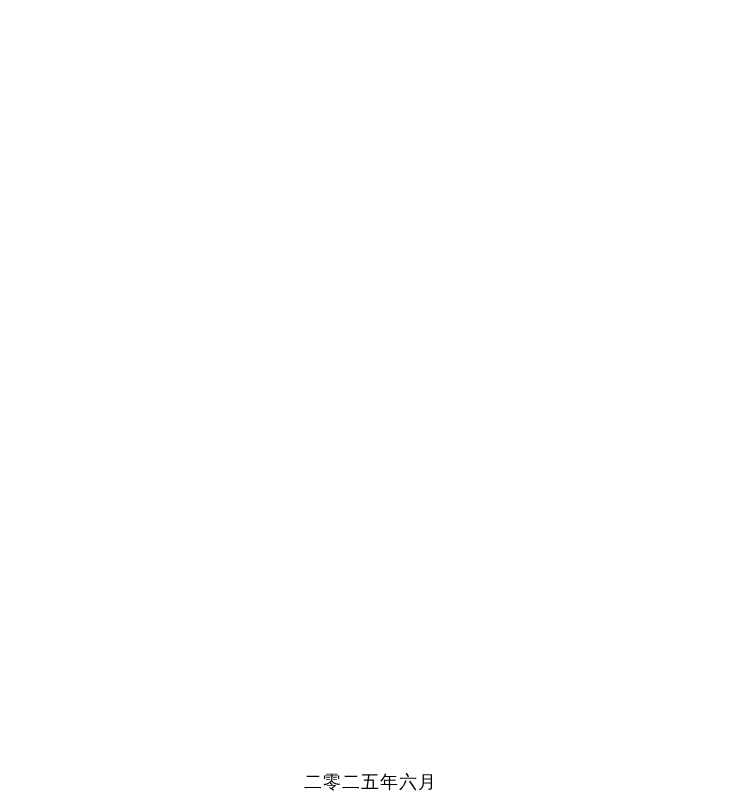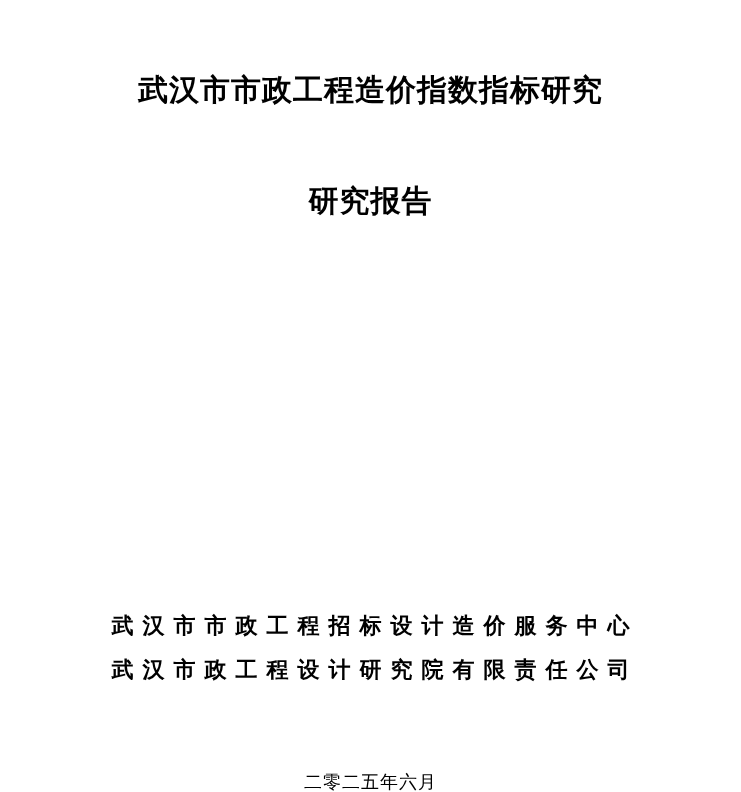--- a/index.html
+++ b/index.html
@@ -71,26 +71,20 @@
     letter-spacing: 1px;
     margin: 13px;
   }
 </style>
 </head>
 <body>
 
 <div class="page">
 
   <div class="title-block">
-    <h1 class="doc-title">武汉市市政工程造价指数指标研究</h1>
-    <h2 class="doc-subtitle">研究报告</h2>
   </div>
 
-  <div class="org-block">
-    <p class="org-line">武汉市市政工程招标设计造价服务中心</p>
-    <p class="org-line">武汉市政工程设计研究院有限责任公司</p>
-  </div>
 
   <div class="date-block">
     <p class="doc-date">二零二五年六月</p>
   </div>
 
 </div>
 
 </body></html>

